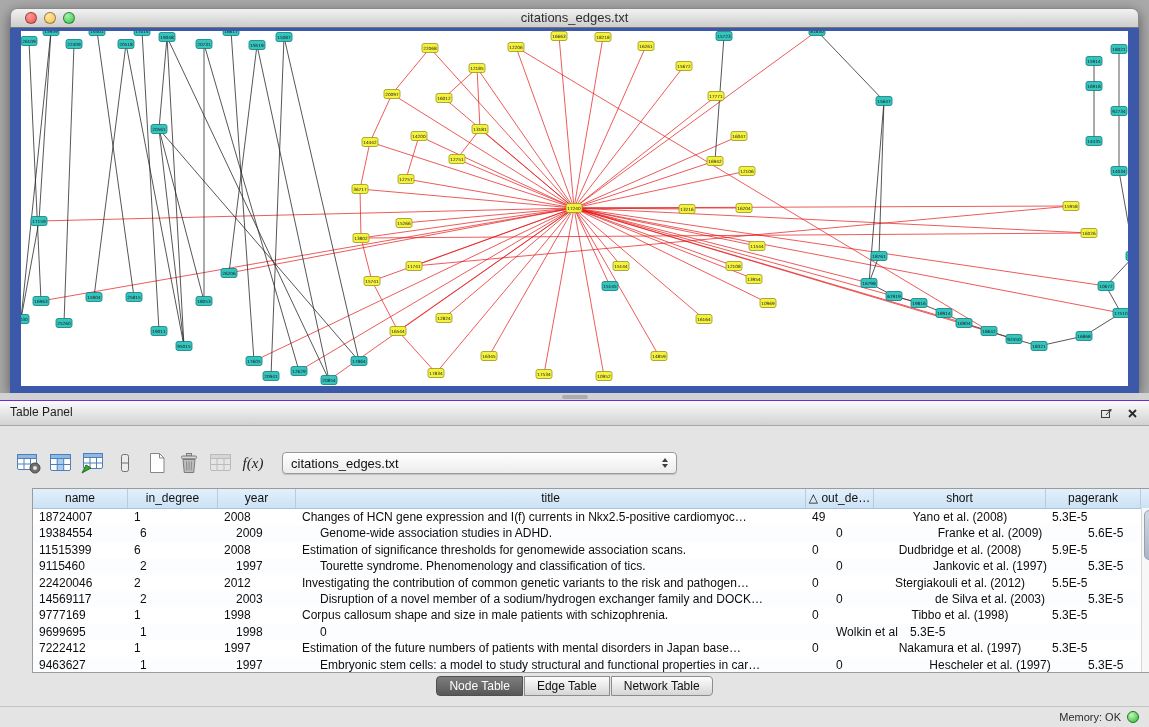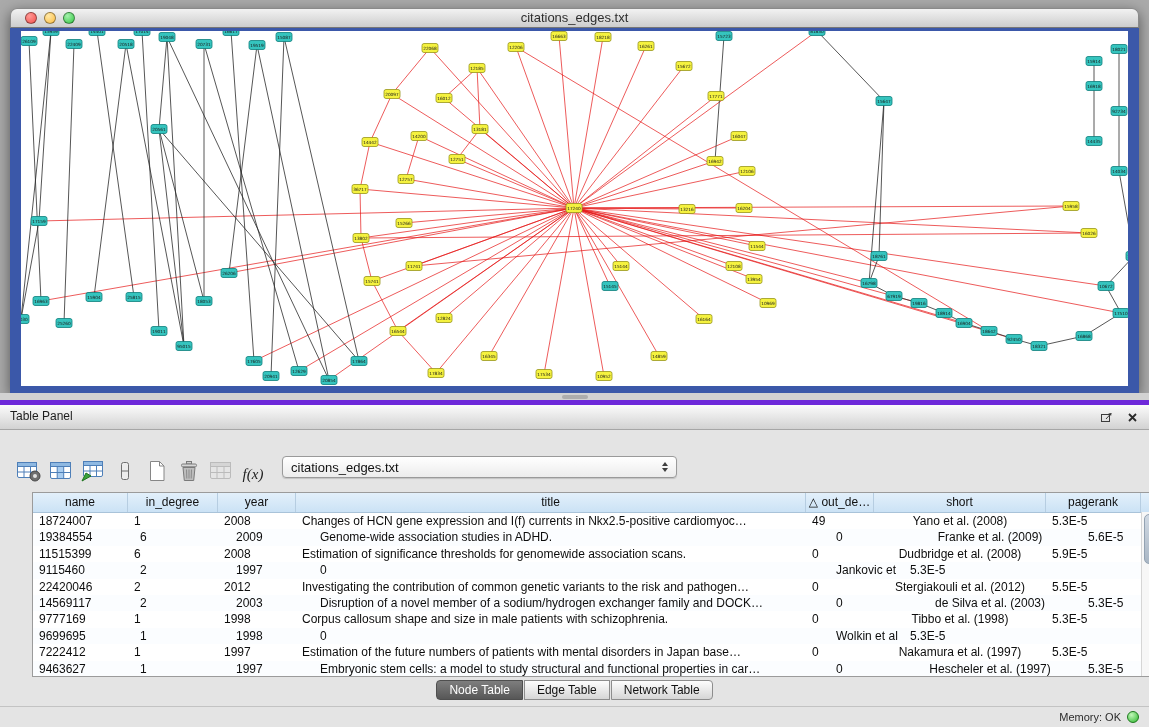--- a/index.html
+++ b/index.html
@@ -16,28 +16,28 @@
   .light.y{background:radial-gradient(circle at 35% 30%,#ffe9a8,#fdbc40);}
   .light.g{background:radial-gradient(circle at 35% 30%,#a6f0ae,#2fc840);}
   .wbody{position:absolute;top:20px;left:0;right:0;bottom:0;background:#3b58a9;padding:3px 11px 7px 11px;box-sizing:border-box;}
   .canvas{width:1107px;height:355px;background:#ffffff;display:block;}
 
   
   .splitter{position:absolute;left:0;top:393px;width:1149px;height:7px;background:#d2d2d2;}
   .grip{width:26px;height:4px;margin:1.5px auto 0 auto;background:#adadad;border-radius:2px;}
 
   
-  .table-panel{position:absolute;left:0;top:400px;width:1149px;height:327px;background:#e4e4e4;border-top:5px solid #6d28d9;box-sizing:border-box;}
+  .table-panel{position:absolute;left:0;top:400px;width:1149px;height:327px;background:#e4e4e4;border-top:1px solid #6d28d9;box-sizing:border-box;}
   .panel-header{position:absolute;top:0;left:0;right:0;height:24px;background:linear-gradient(#fbfbfb,#d2d2d2);border-bottom:1px solid #a6a6a6;}
   .panel-title{font-size:12px;color:#1d1d1d;line-height:23px;padding-left:10px;display:inline-block;}
   .ph-icons{position:absolute;right:10px;top:5px;display:flex;gap:12px;align-items:center;}
   .ph-btn{width:14px;height:14px;display:flex;align-items:center;justify-content:center;cursor:default;}
 
   .toolbar{position:absolute;top:44px;left:14px;right:14px;height:36px;display:flex;align-items:center;gap:2px;}
-  .tbtn{width:30px;height:32px;display:flex;align-items:flex-end;justify-content:center;border-radius:4px;}
+  .tbtn{width:30px;height:32px;display:flex;align-items:center;justify-content:center;border-radius:4px;}
   .fx{font-family:"Liberation Serif",serif;font-style:italic;font-size:15px;color:#222;}
   .combo{margin-left:12px;width:395px;height:22px;background:linear-gradient(#ffffff,#ececec);border:1px solid #9a9a9a;border-radius:4px;display:flex;align-items:center;padding:0 8px;font-size:13px;color:#111;box-sizing:border-box;position:relative;box-shadow:0 1px 1px rgba(0,0,0,.15);}
   .combo-val{flex:1;overflow:hidden;white-space:nowrap;}
   .combo-arrows{display:flex;flex-direction:column;align-items:center;gap:2px;margin-left:6px;}
   .arr-up{width:0;height:0;border-left:3.5px solid transparent;border-right:3.5px solid transparent;border-bottom:4.5px solid #3f3f3f;}
   .arr-dn{width:0;height:0;border-left:3.5px solid transparent;border-right:3.5px solid transparent;border-top:4.5px solid #3f3f3f;}
 
   .tablewrap{position:absolute;left:12px;top:87px;width:1125px;height:185px;background:#fff;border:1px solid #9b9b9b;box-sizing:border-box;overflow:hidden;margin-left:20px;}
   .gridcols{display:grid;grid-template-columns:95px 90px 78px 510px 68px 172px 95px;}
   .thead{height:19px;background:linear-gradient(#e3f0fb,#cbe2f5);border-bottom:1px solid #a9c3d9;}
@@ -693,20 +693,21 @@
             <div class="tcell c2">2008</div>
             <div class="tcell c3">Estimation of significance thresholds for genomewide association scans.</div>
             <div class="tcell c4">0</div>
             <div class="tcell c5">Dudbridge et al. (2008)</div>
             <div class="tcell c6">5.9E-5</div>
           </div>
           <div class="trow gridcols alt">
             <div class="tcell c0">9115460</div>
             <div class="tcell c1">2</div>
             <div class="tcell c2">1997</div>
+            <div class="tcell c3">Tourette syndrome. Phenomenology and classification of tics.</div>
             <div class="tcell c4">0</div>
             <div class="tcell c5">Jankovic et al. (1997)</div>
             <div class="tcell c6">5.3E-5</div>
           </div>
           <div class="trow gridcols">
             <div class="tcell c0">22420046</div>
             <div class="tcell c1">2</div>
             <div class="tcell c2">2012</div>
             <div class="tcell c3">Investigating the contribution of common genetic variants to the risk and pathogen…</div>
             <div class="tcell c4">0</div>

